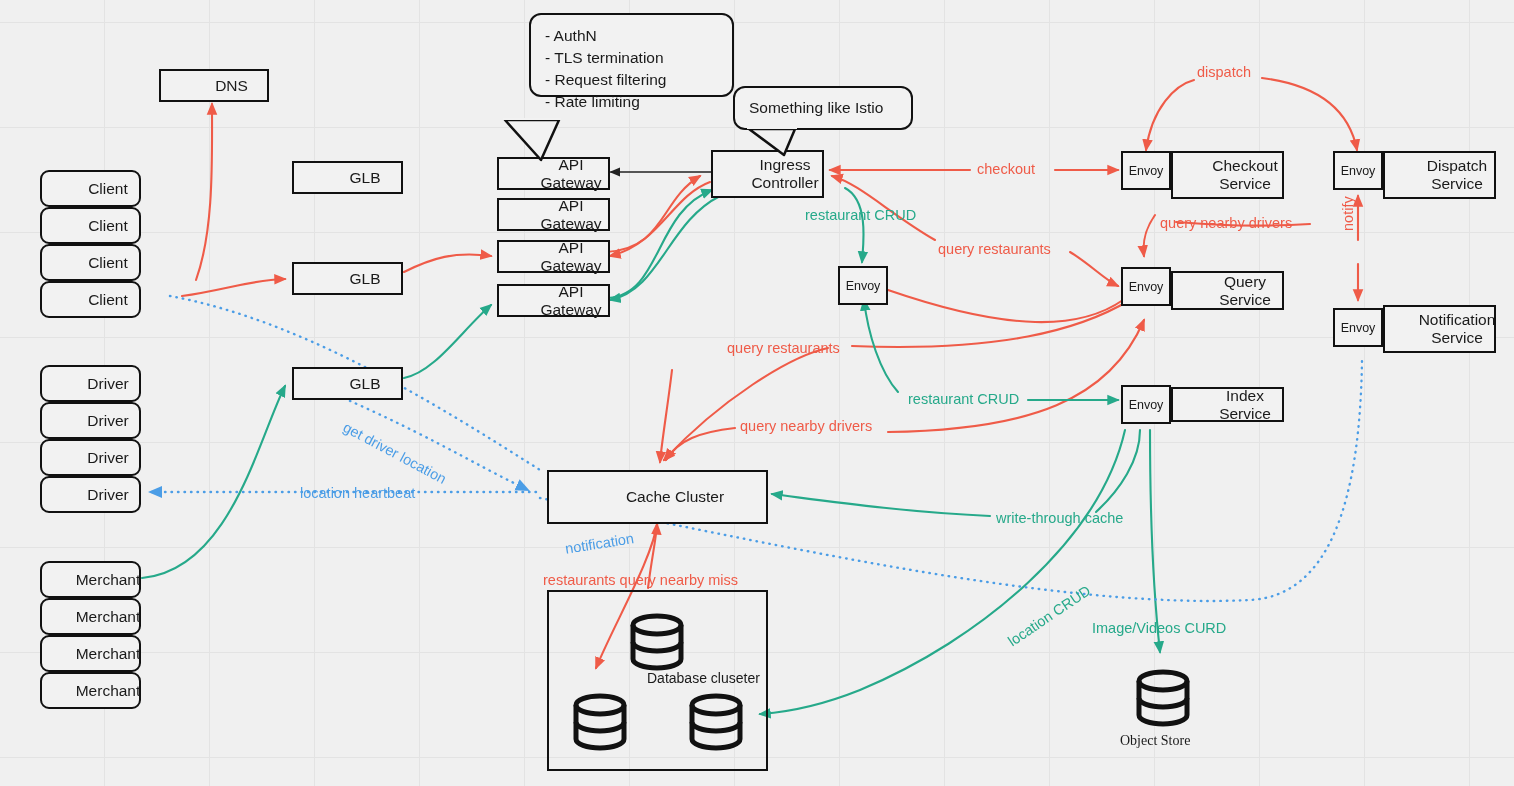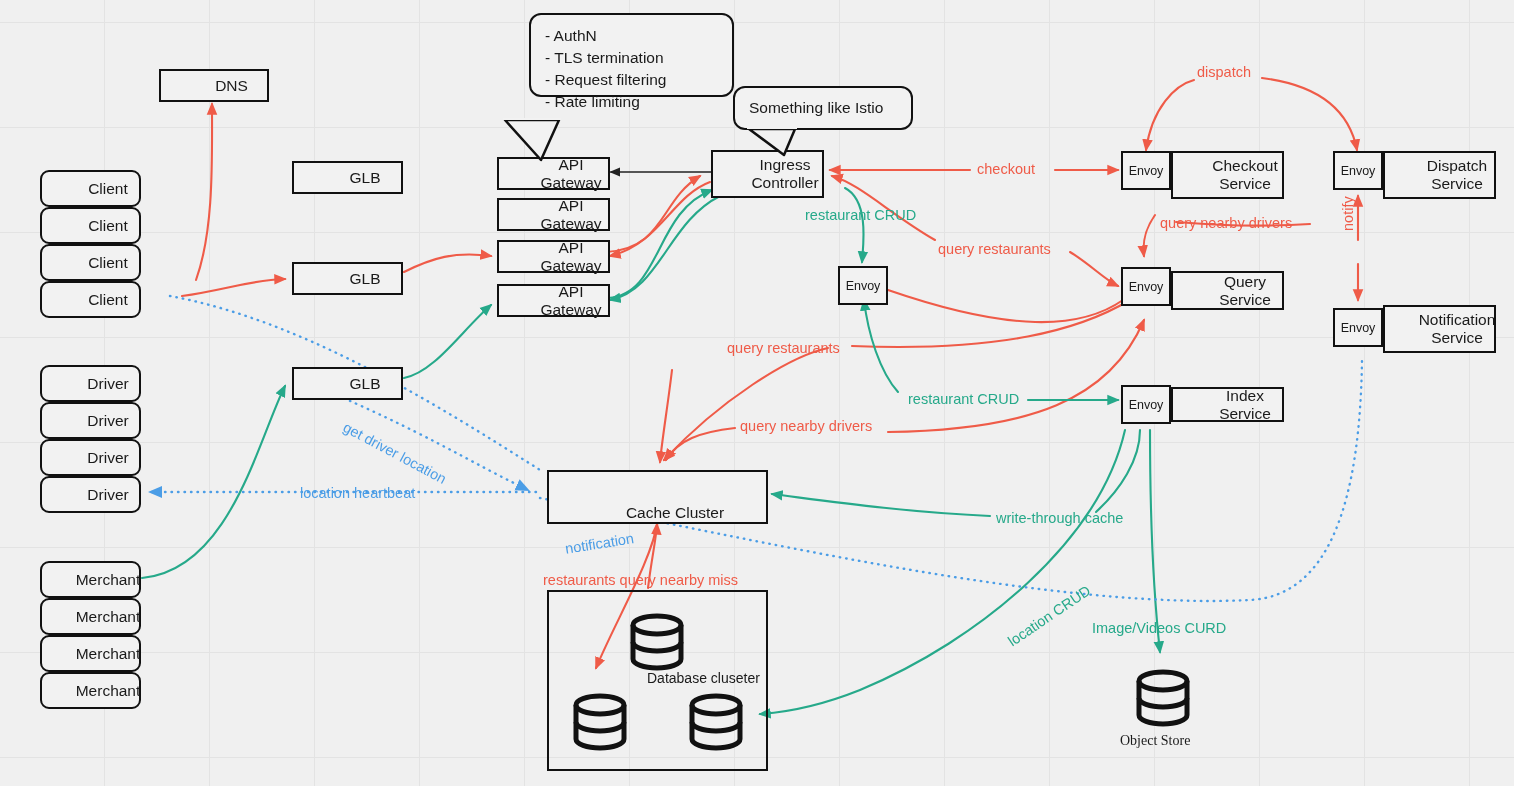--- a/index.html
+++ b/index.html
@@ -249,21 +249,21 @@
   <div class="node t15" style="left:1383px;top:305px;width:113px;height:48px;white-space:pre-line;"><span>Notification
 Service</span></div>
 
   <div class="envoy" style="left:1121px;top:385px;width:50px;height:39px;">
       <span>Envoy</span>
     </div>
   <div class="node t15" style="left:1171px;top:387px;width:113px;height:35px;">
       <span>Index Service</span>
     </div>
 
-  <div class="node t15" style="left:547px;top:470px;width:221px;height:54px;align-items:flex-end;">
+  <div class="node t15" style="left:547px;top:470px;width:221px;height:54px;">
       <span>Cache Cluster</span>
     </div>
 
   <div class="grp" style="left:547px;top:590px;width:221px;height:181px;"></div>
   <div class="caption" style="left:599px;top:670px;margin-left:48px;">Database cluseter</div>
 
   <svg class="db" style="left:629px;top:612px;width:56px;height:60px;" viewBox="0 0 56 60">
     <g fill="none" stroke="#111" stroke-width="5">
       <ellipse cx="28" cy="13" rx="24" ry="9"></ellipse>
       <path d="M4,13 L4,47 A24,9 0 0 0 52,47 L52,13"></path>

